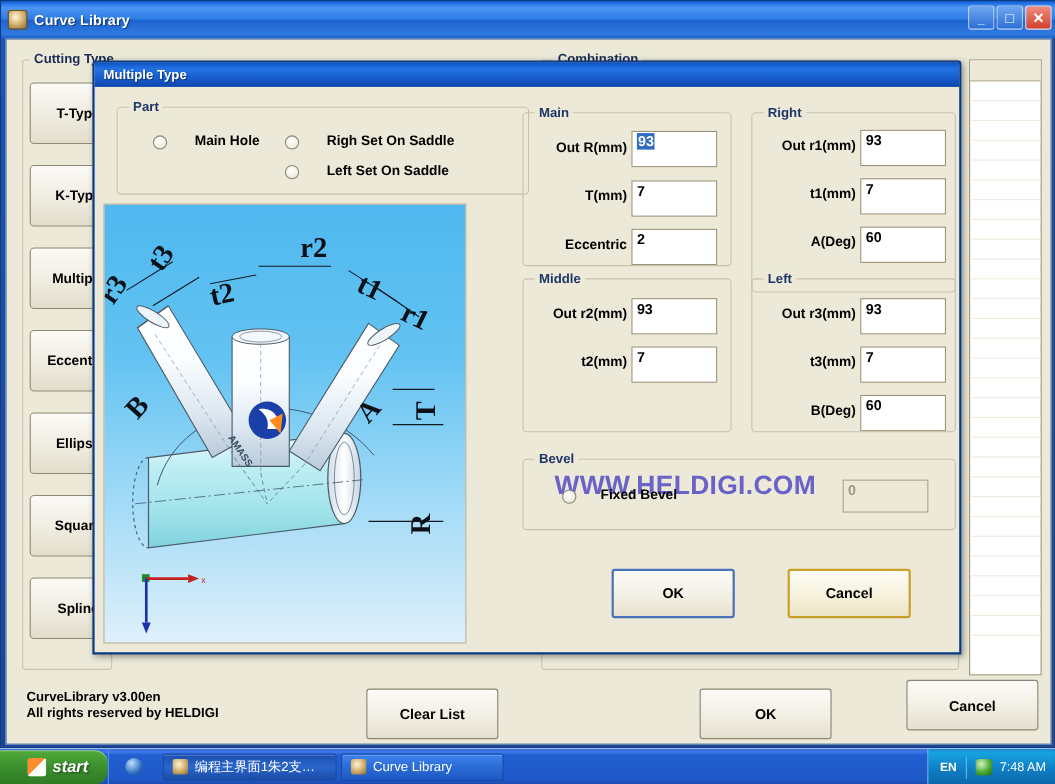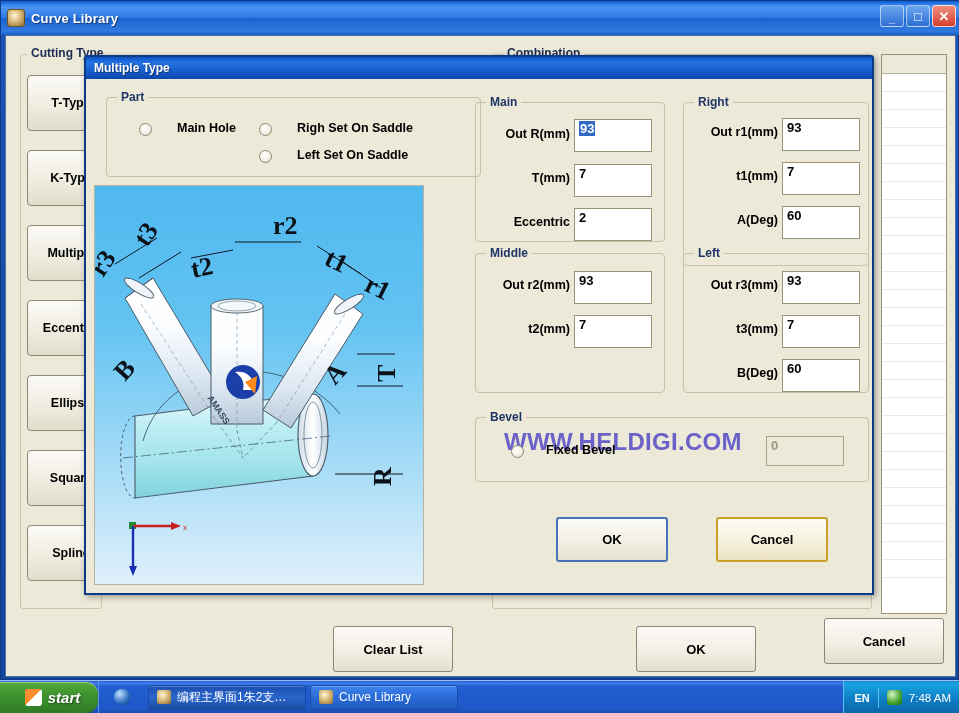--- a/index.html
+++ b/index.html
@@ -431,20 +431,24 @@
         <div class="lv-row"></div>
         <div class="lv-row"></div>
         <div class="lv-row"></div>
         <div class="lv-row"></div>
         <div class="lv-row"></div>
         <div class="lv-row"></div>
         <div class="lv-row"></div>
         <div class="lv-row"></div>
       </div>
 
+      <div id="version-text">
+        <div>CurveLibrary v3.00en</div>
+        <div>All rights reserved by HELDIGI</div>
+      </div>
 
       <div class="main-btn" id="btn-clear-list">
         <span>Clear List</span>
       </div>
       <div class="main-btn" id="btn-main-ok">
         <span>OK</span>
       </div>
       <div class="main-btn" id="btn-main-cancel">
         <span>Cancel</span>
       </div>

